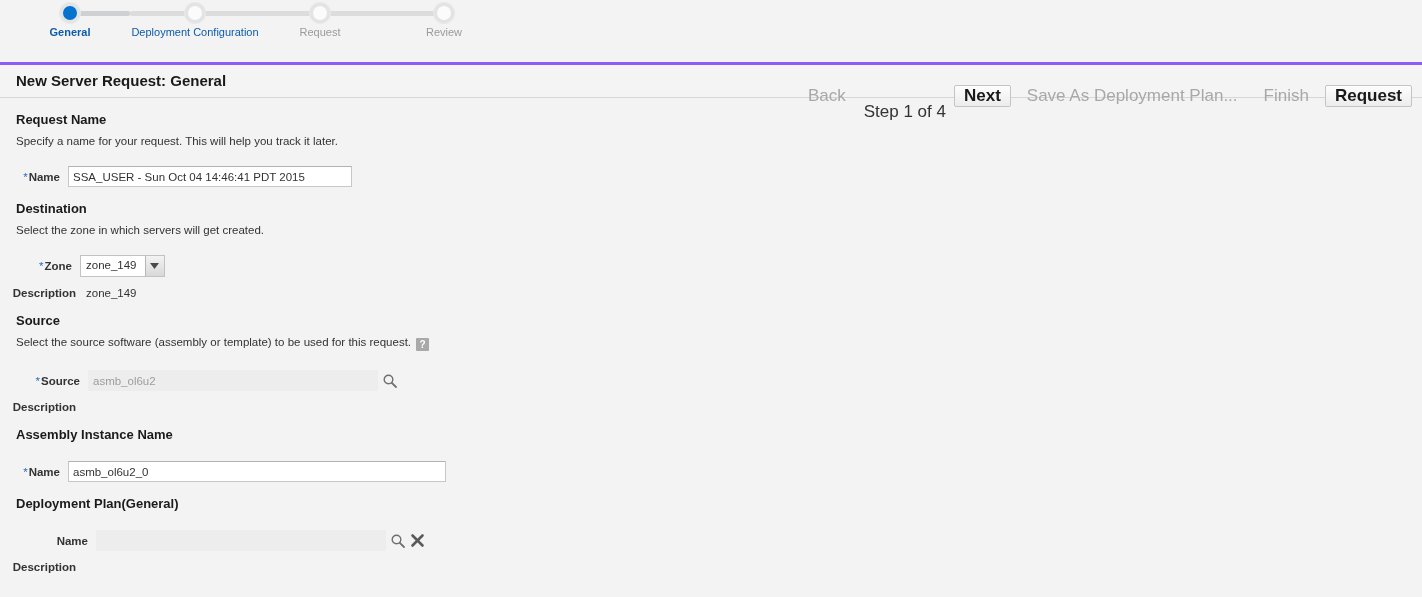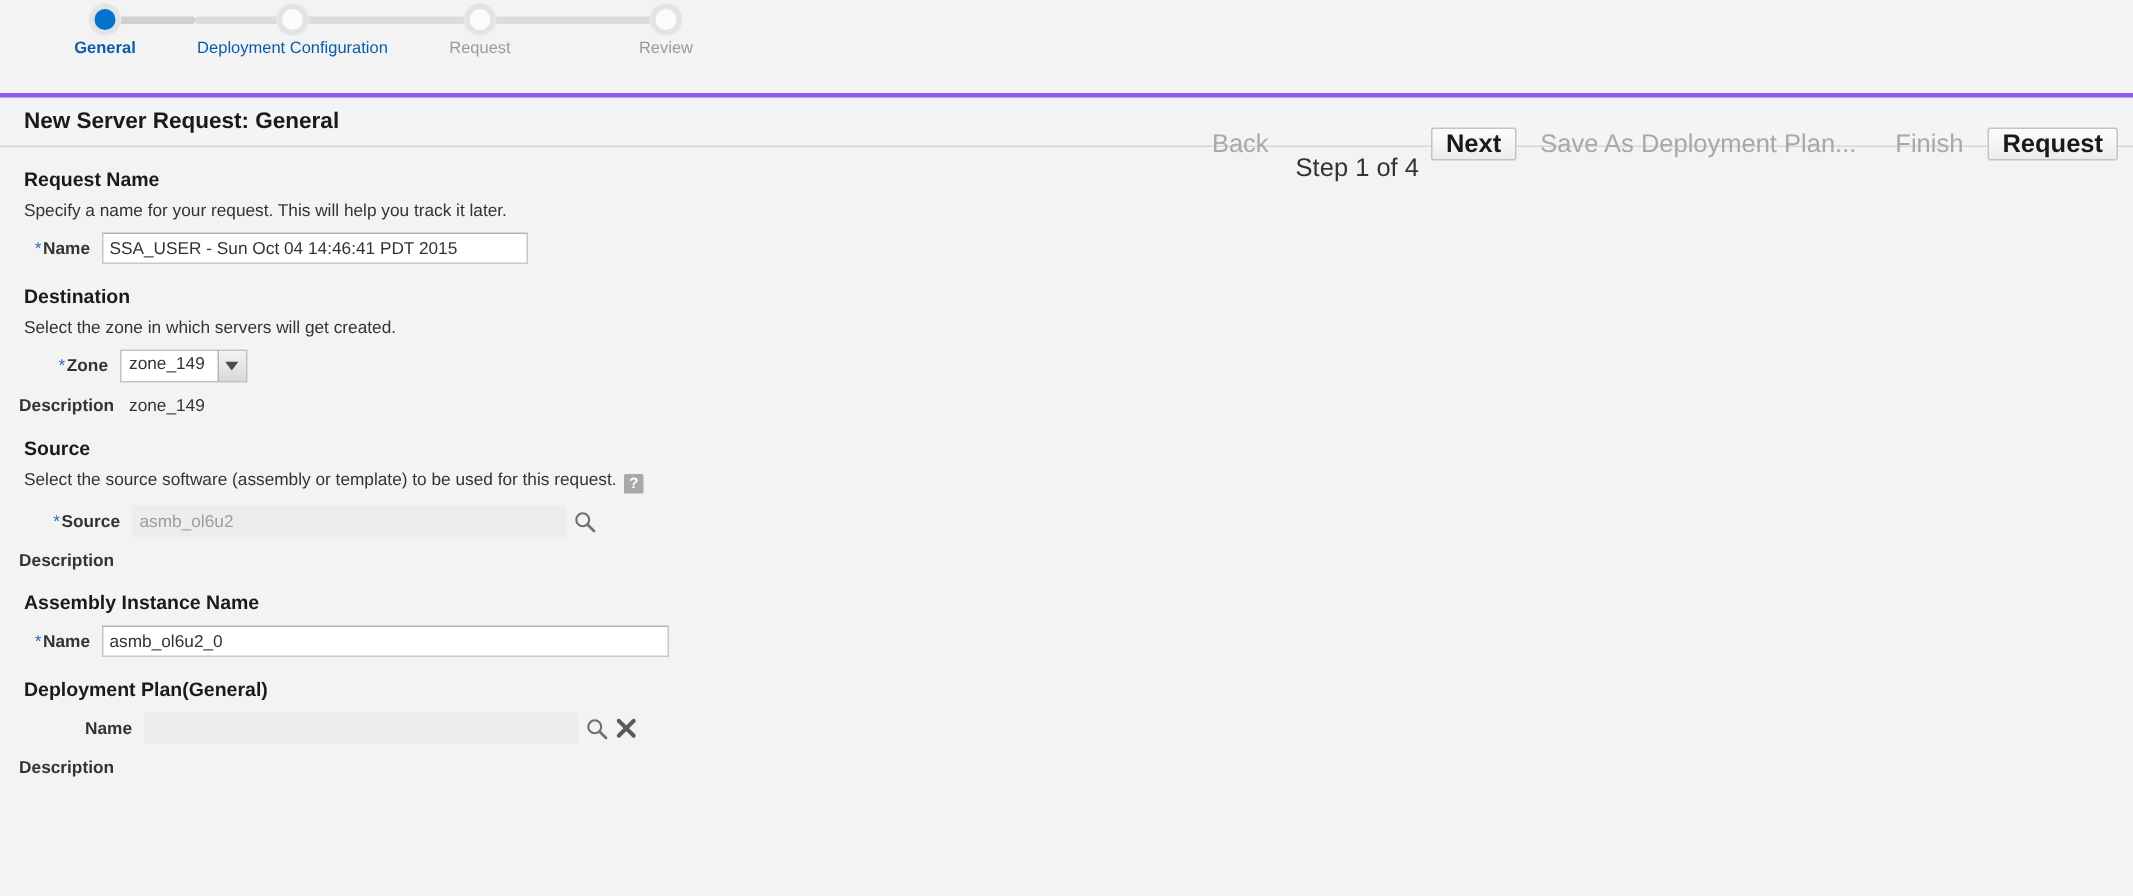--- a/index.html
+++ b/index.html
@@ -142,21 +142,21 @@
     color: #1a1a1a;
   }
   .section-desc {
     margin: 8px 0 0 16px;
     font-size: 11.5px;
     color: #333;
   }
   .field-row {
     display: flex;
     align-items: center;
-    margin-top: 8px;
+    margin-top: 19px;
   }
   .field-label {
     width: 60px;
     text-align: right;
     font-size: 11.5px;
     font-weight: bold;
     color: #333;
     white-space: nowrap;
   }
   .req-star {

